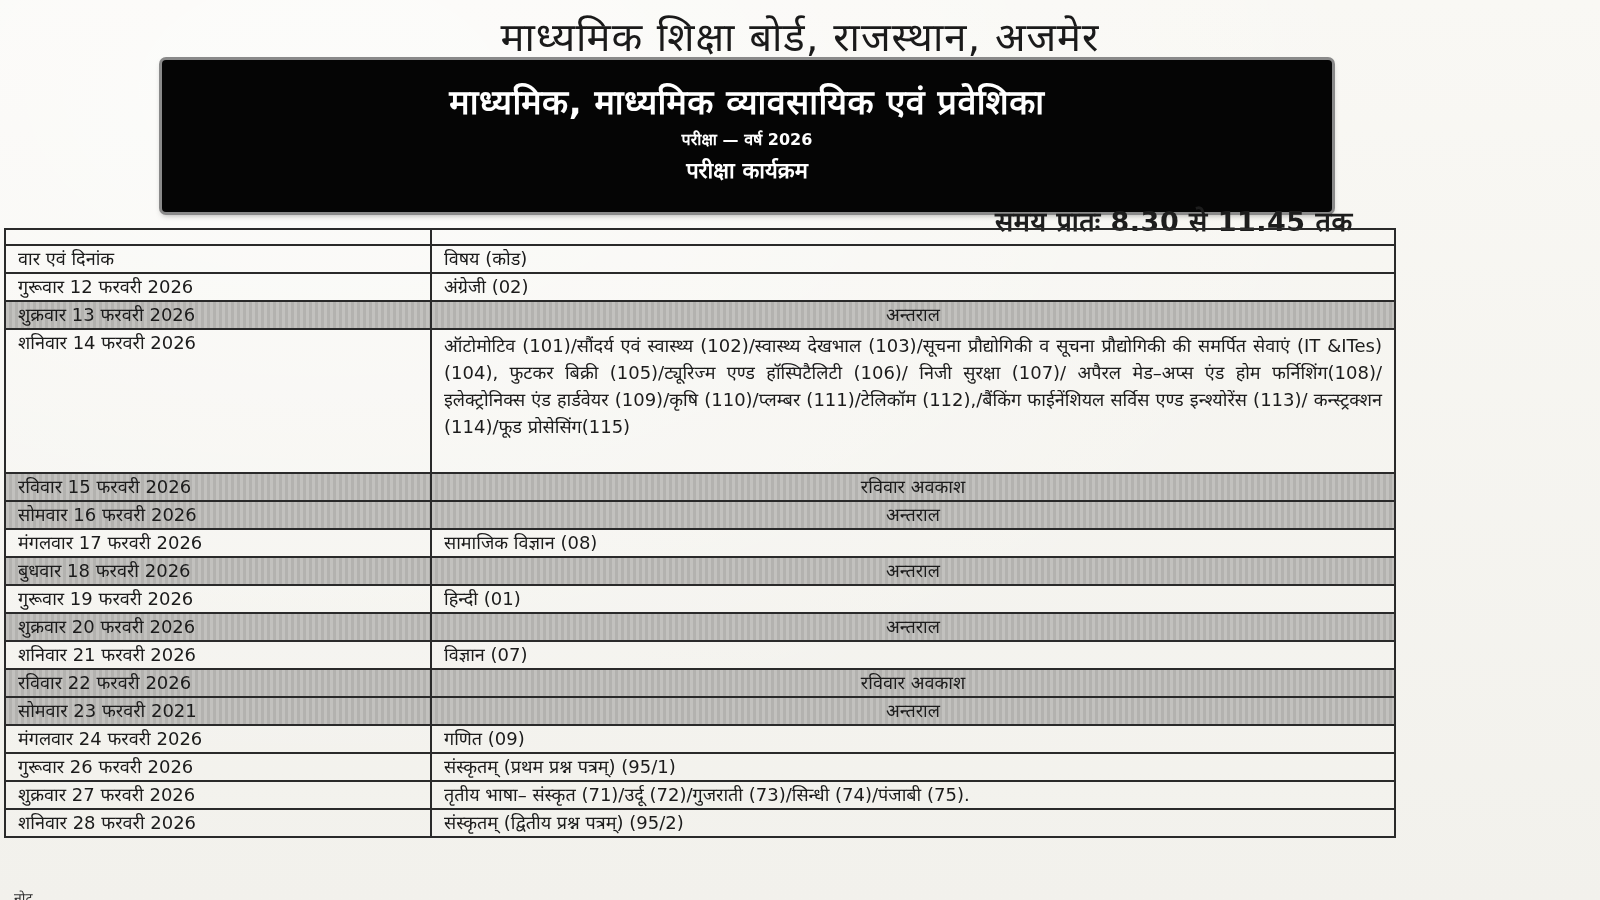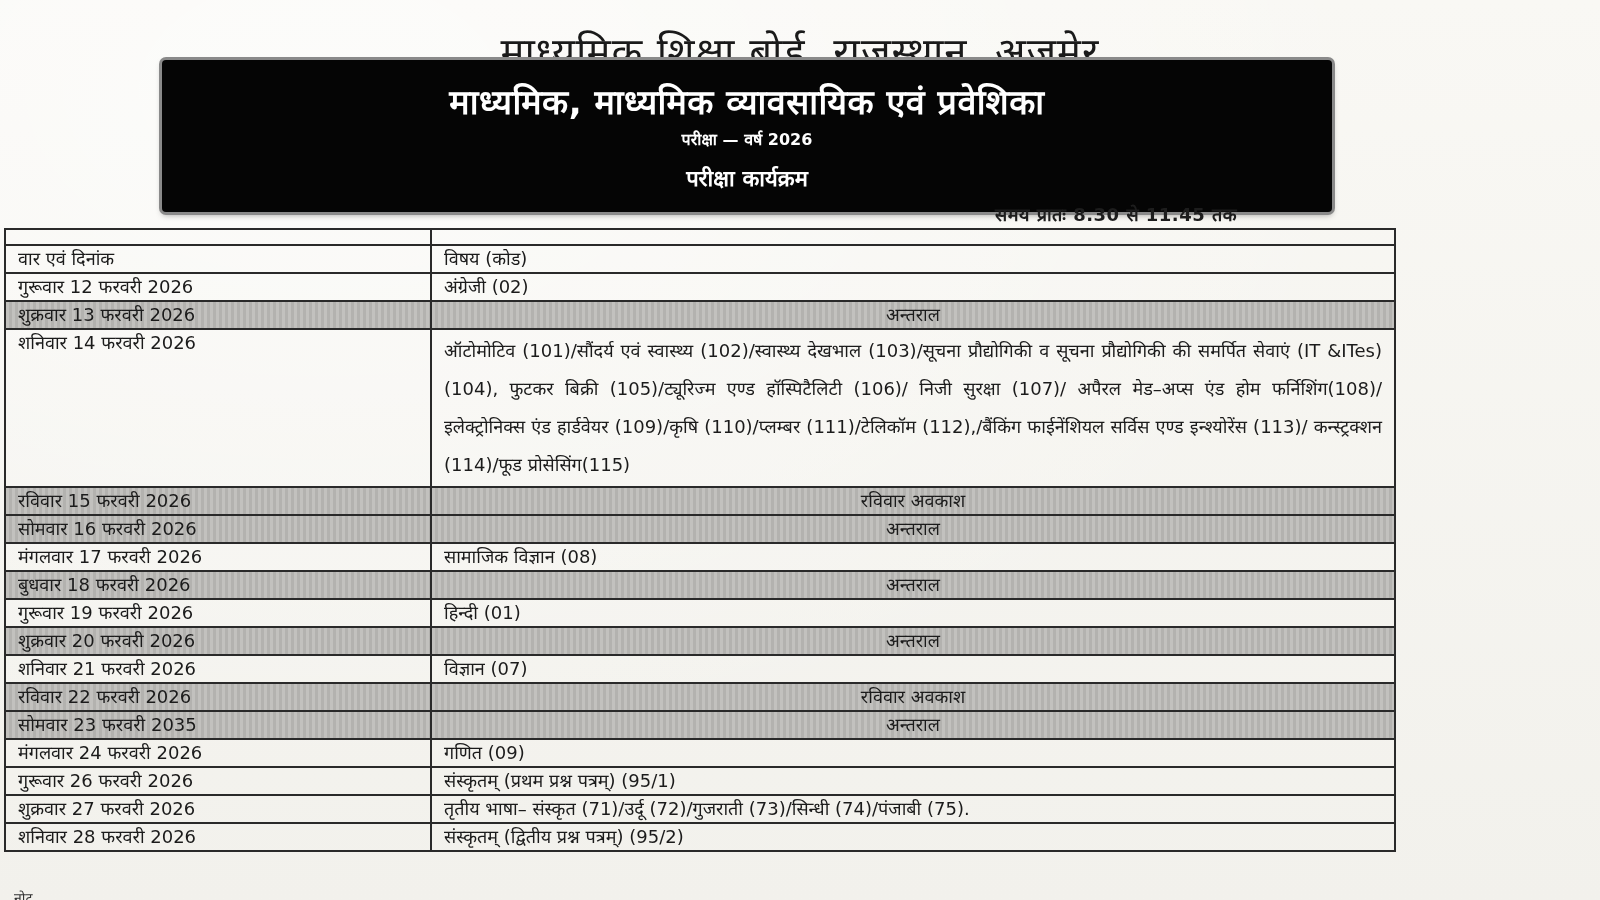--- a/index.html
+++ b/index.html
@@ -10,38 +10,38 @@
       color: #1b1b1b;
       position: relative;
     }
     .page {
       position: absolute; inset: 0;
       background:
         radial-gradient(ellipse at 20% 10%, rgba(255,255,255,0.6), rgba(0,0,0,0) 60%),
         linear-gradient(180deg, #f9f8f4 0%, #f2f1ec 100%);
     }
     .board-title {
-      position: absolute; left: 0; right: 0; top: 23px;
+      position: absolute; left: 0; right: 0; top: 8px;
       text-align: center;
       font-size: 40px; letter-spacing: 1px; font-weight: normal;
       color: #1a1a1a;
     }
     .banner {
       position: absolute; left: 162px; top: 60px; width: 1170px; height: 152px;
       background: #050505;
       border-radius: 4px;
       box-shadow: 0 0 0 3px #8a8a8a, 0 3px 6px rgba(0,0,0,0.35);
       color: #fff; text-align: center;
     }
     .banner .line1 { font-size: 34px; font-weight: bold; margin-top: 18px; letter-spacing: 0.5px; }
     .banner .line2 { font-size: 16px; font-weight: bold; margin-top: 4px; }
-    .banner .line3 { font-size: 22px; font-weight: bold; margin-top: 12px; }
+    .banner .line3 { font-size: 22px; font-weight: bold; margin-top: 4px; }
     .timing {
       position: absolute; left: 995px; top: 202px;
-      font-size: 18px; font-weight: bold; letter-spacing: 0.5px; color: #1d1d1d;
+      font-size: 27px; font-weight: bold; letter-spacing: 0.5px; color: #1d1d1d;
     }
     .schedule {
       position: absolute; left: 4px; top: 228px; width: 1392px;
       border-collapse: collapse;
       font-size: 18px;
     }
     .schedule td {
       border: 2px solid #2a2a2a;
       padding: 0 12px;
       height: 26px;
@@ -51,21 +51,21 @@
     }
     .schedule .topline td { height: 14px; line-height: 14px; border-bottom: 2px solid #2a2a2a; }
     .schedule .col-date { width: 400px; }
     .schedule .col-subj { }
     .schedule tr.gap td {
       background: #bdbcb8;
       background-image: repeating-linear-gradient(90deg, rgba(255,255,255,0.08) 0 3px, rgba(0,0,0,0.05) 3px 6px);
     }
     .schedule tr.gap td.center { text-align: center; }
     .schedule td.multi {
-      white-space: normal; line-height: 38px; text-align: justify;
+      white-space: normal; line-height: 27px; text-align: justify;
       text-align-last: left; padding-top: 2px; padding-bottom: 2px;
     }
     .schedule tr.tall td { height: 138px; }
     .note-stub {
       position: absolute; left: 14px; top: 888px; font-size: 14px; color: #333;
     }
   </style>
 </head>
 <body>
 
@@ -130,21 +130,21 @@
       </tr>
       <tr>
         <td>शनिवार 21 फरवरी 2026</td>
         <td>विज्ञान (07)</td>
       </tr>
       <tr class="gap">
         <td>रविवार 22 फरवरी 2026</td>
         <td class="center">रविवार अवकाश</td>
       </tr>
       <tr class="gap">
-        <td>सोमवार 23 फरवरी 2035</td>
+        <td>सोमवार 23 फरवरी 2021</td>
         <td class="center">अन्तराल</td>
       </tr>
       <tr>
         <td>मंगलवार 24 फरवरी 2026</td>
         <td>गणित (09)</td>
       </tr>
       <tr>
         <td>गुरूवार 26 फरवरी 2026</td>
         <td>संस्कृतम् (प्रथम प्रश्न पत्रम्) (95/1)</td>
       </tr>

